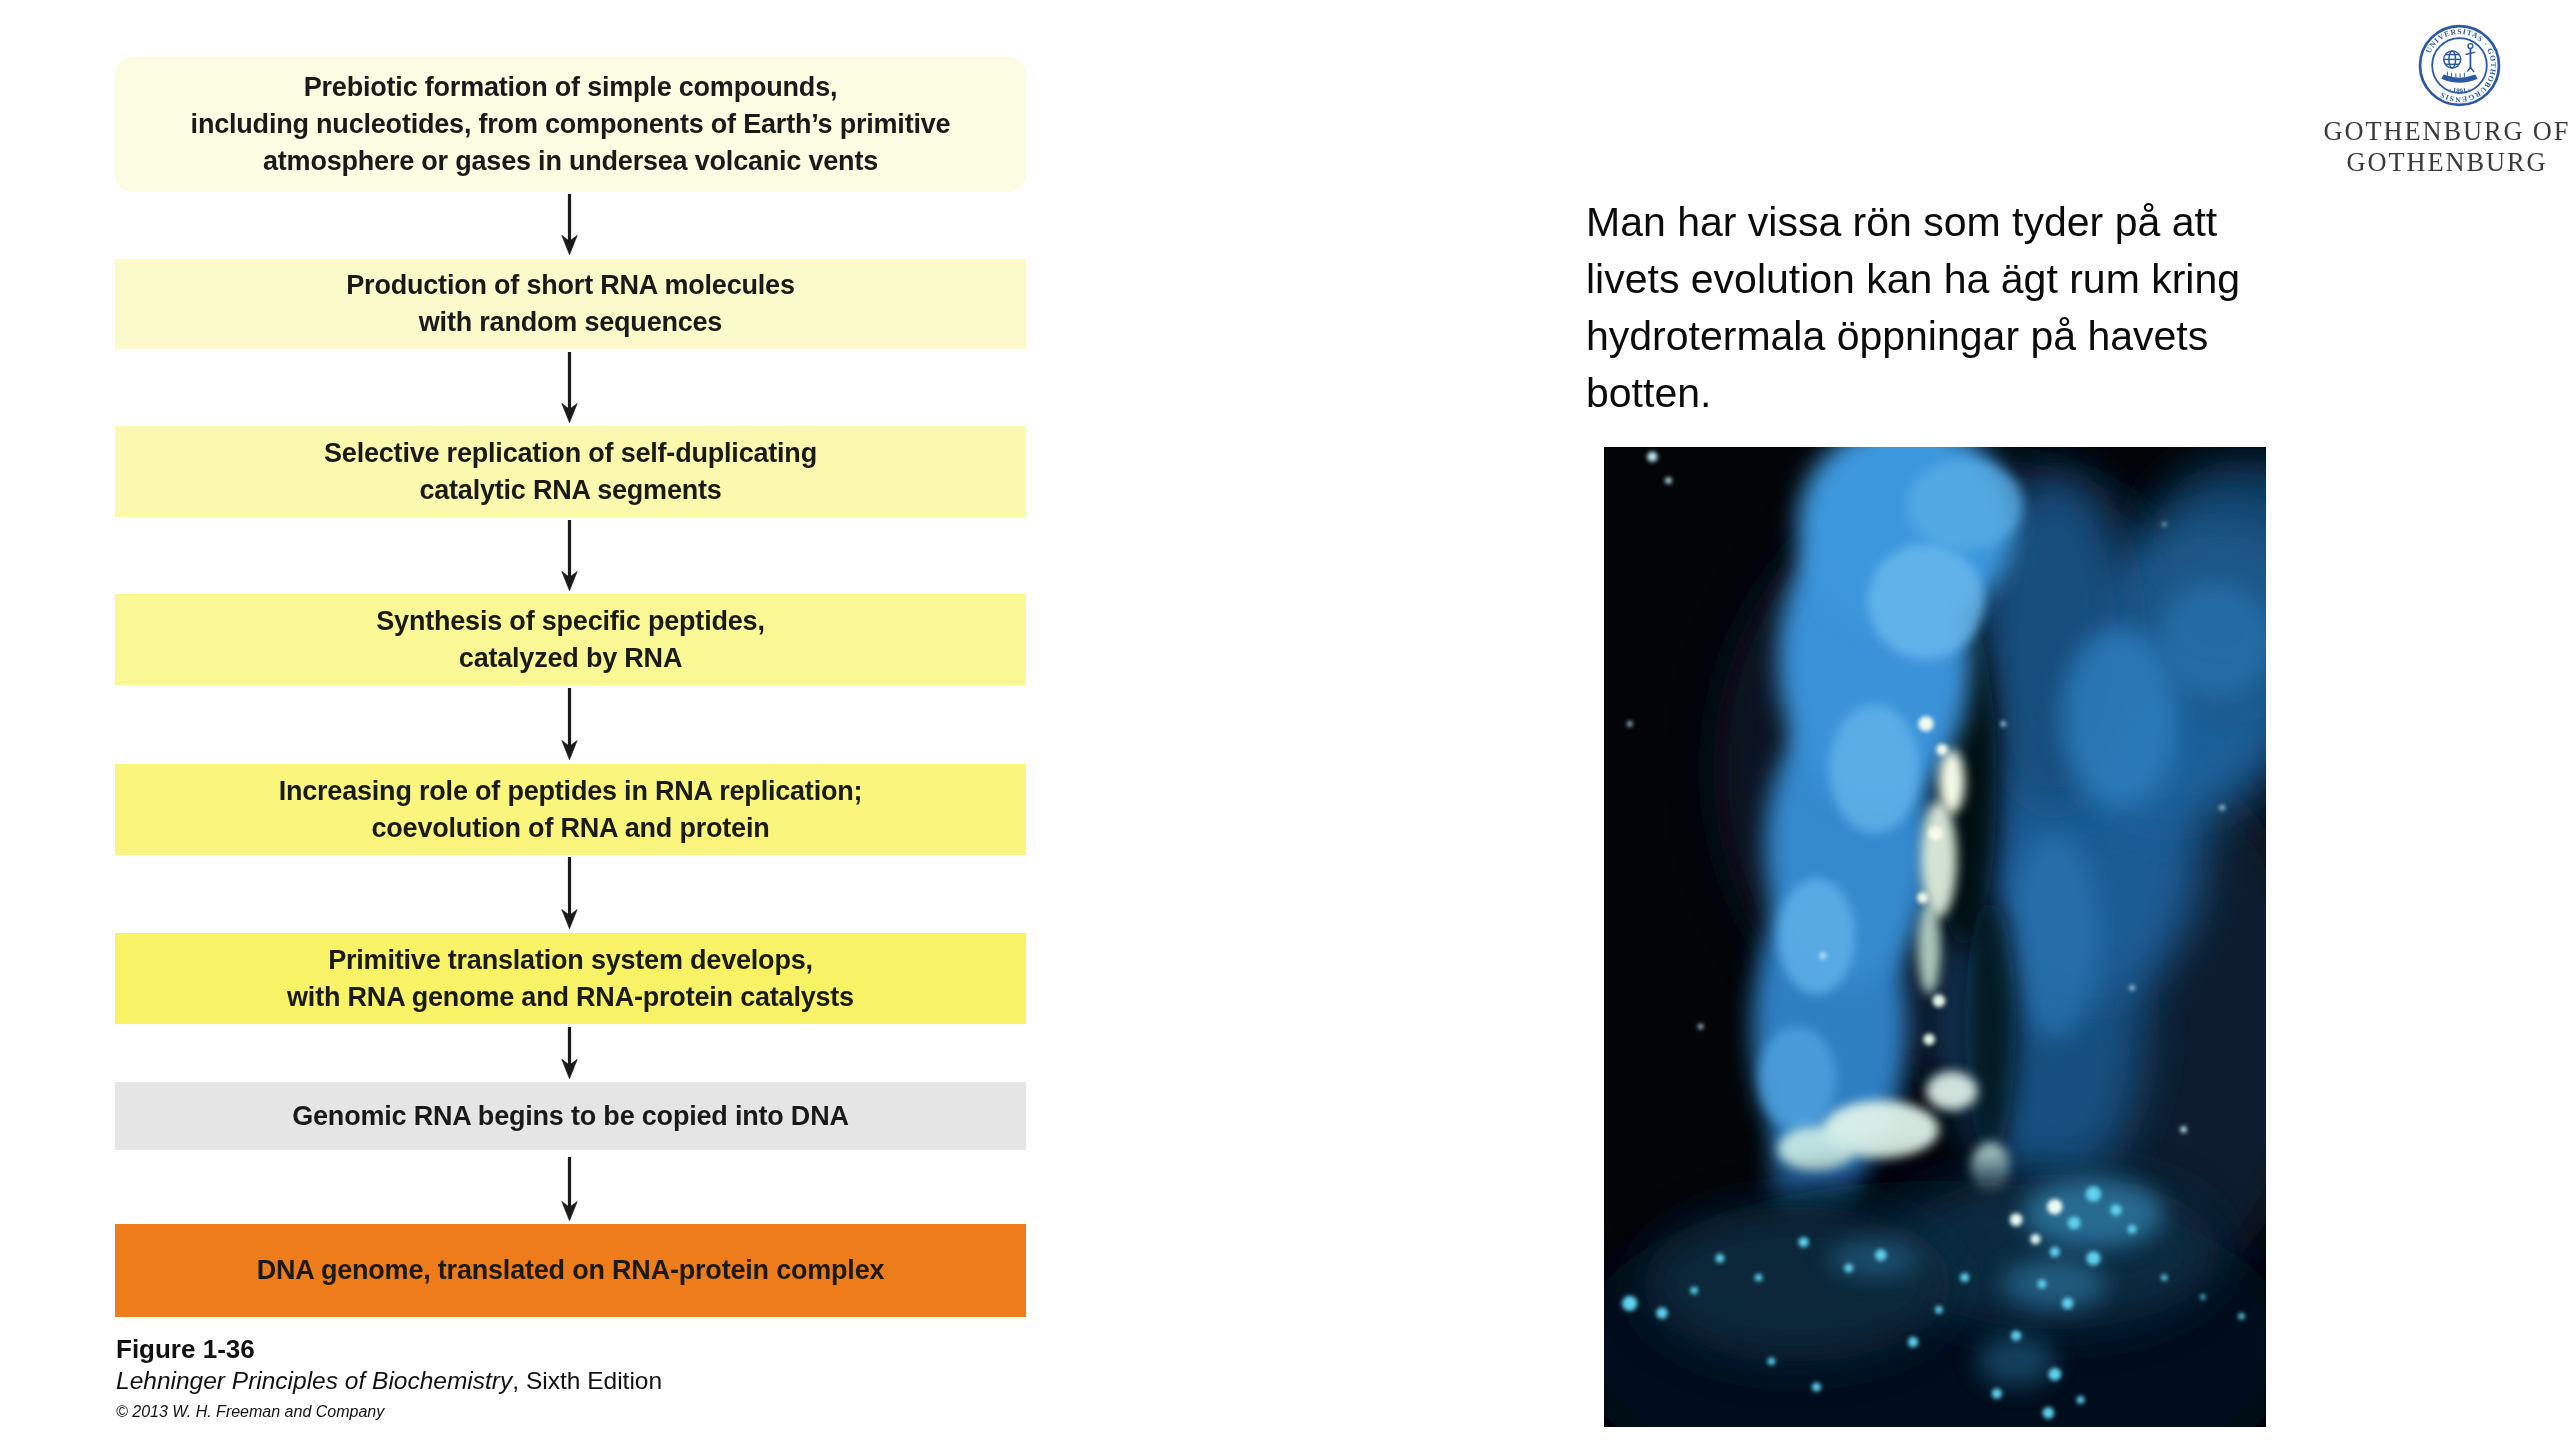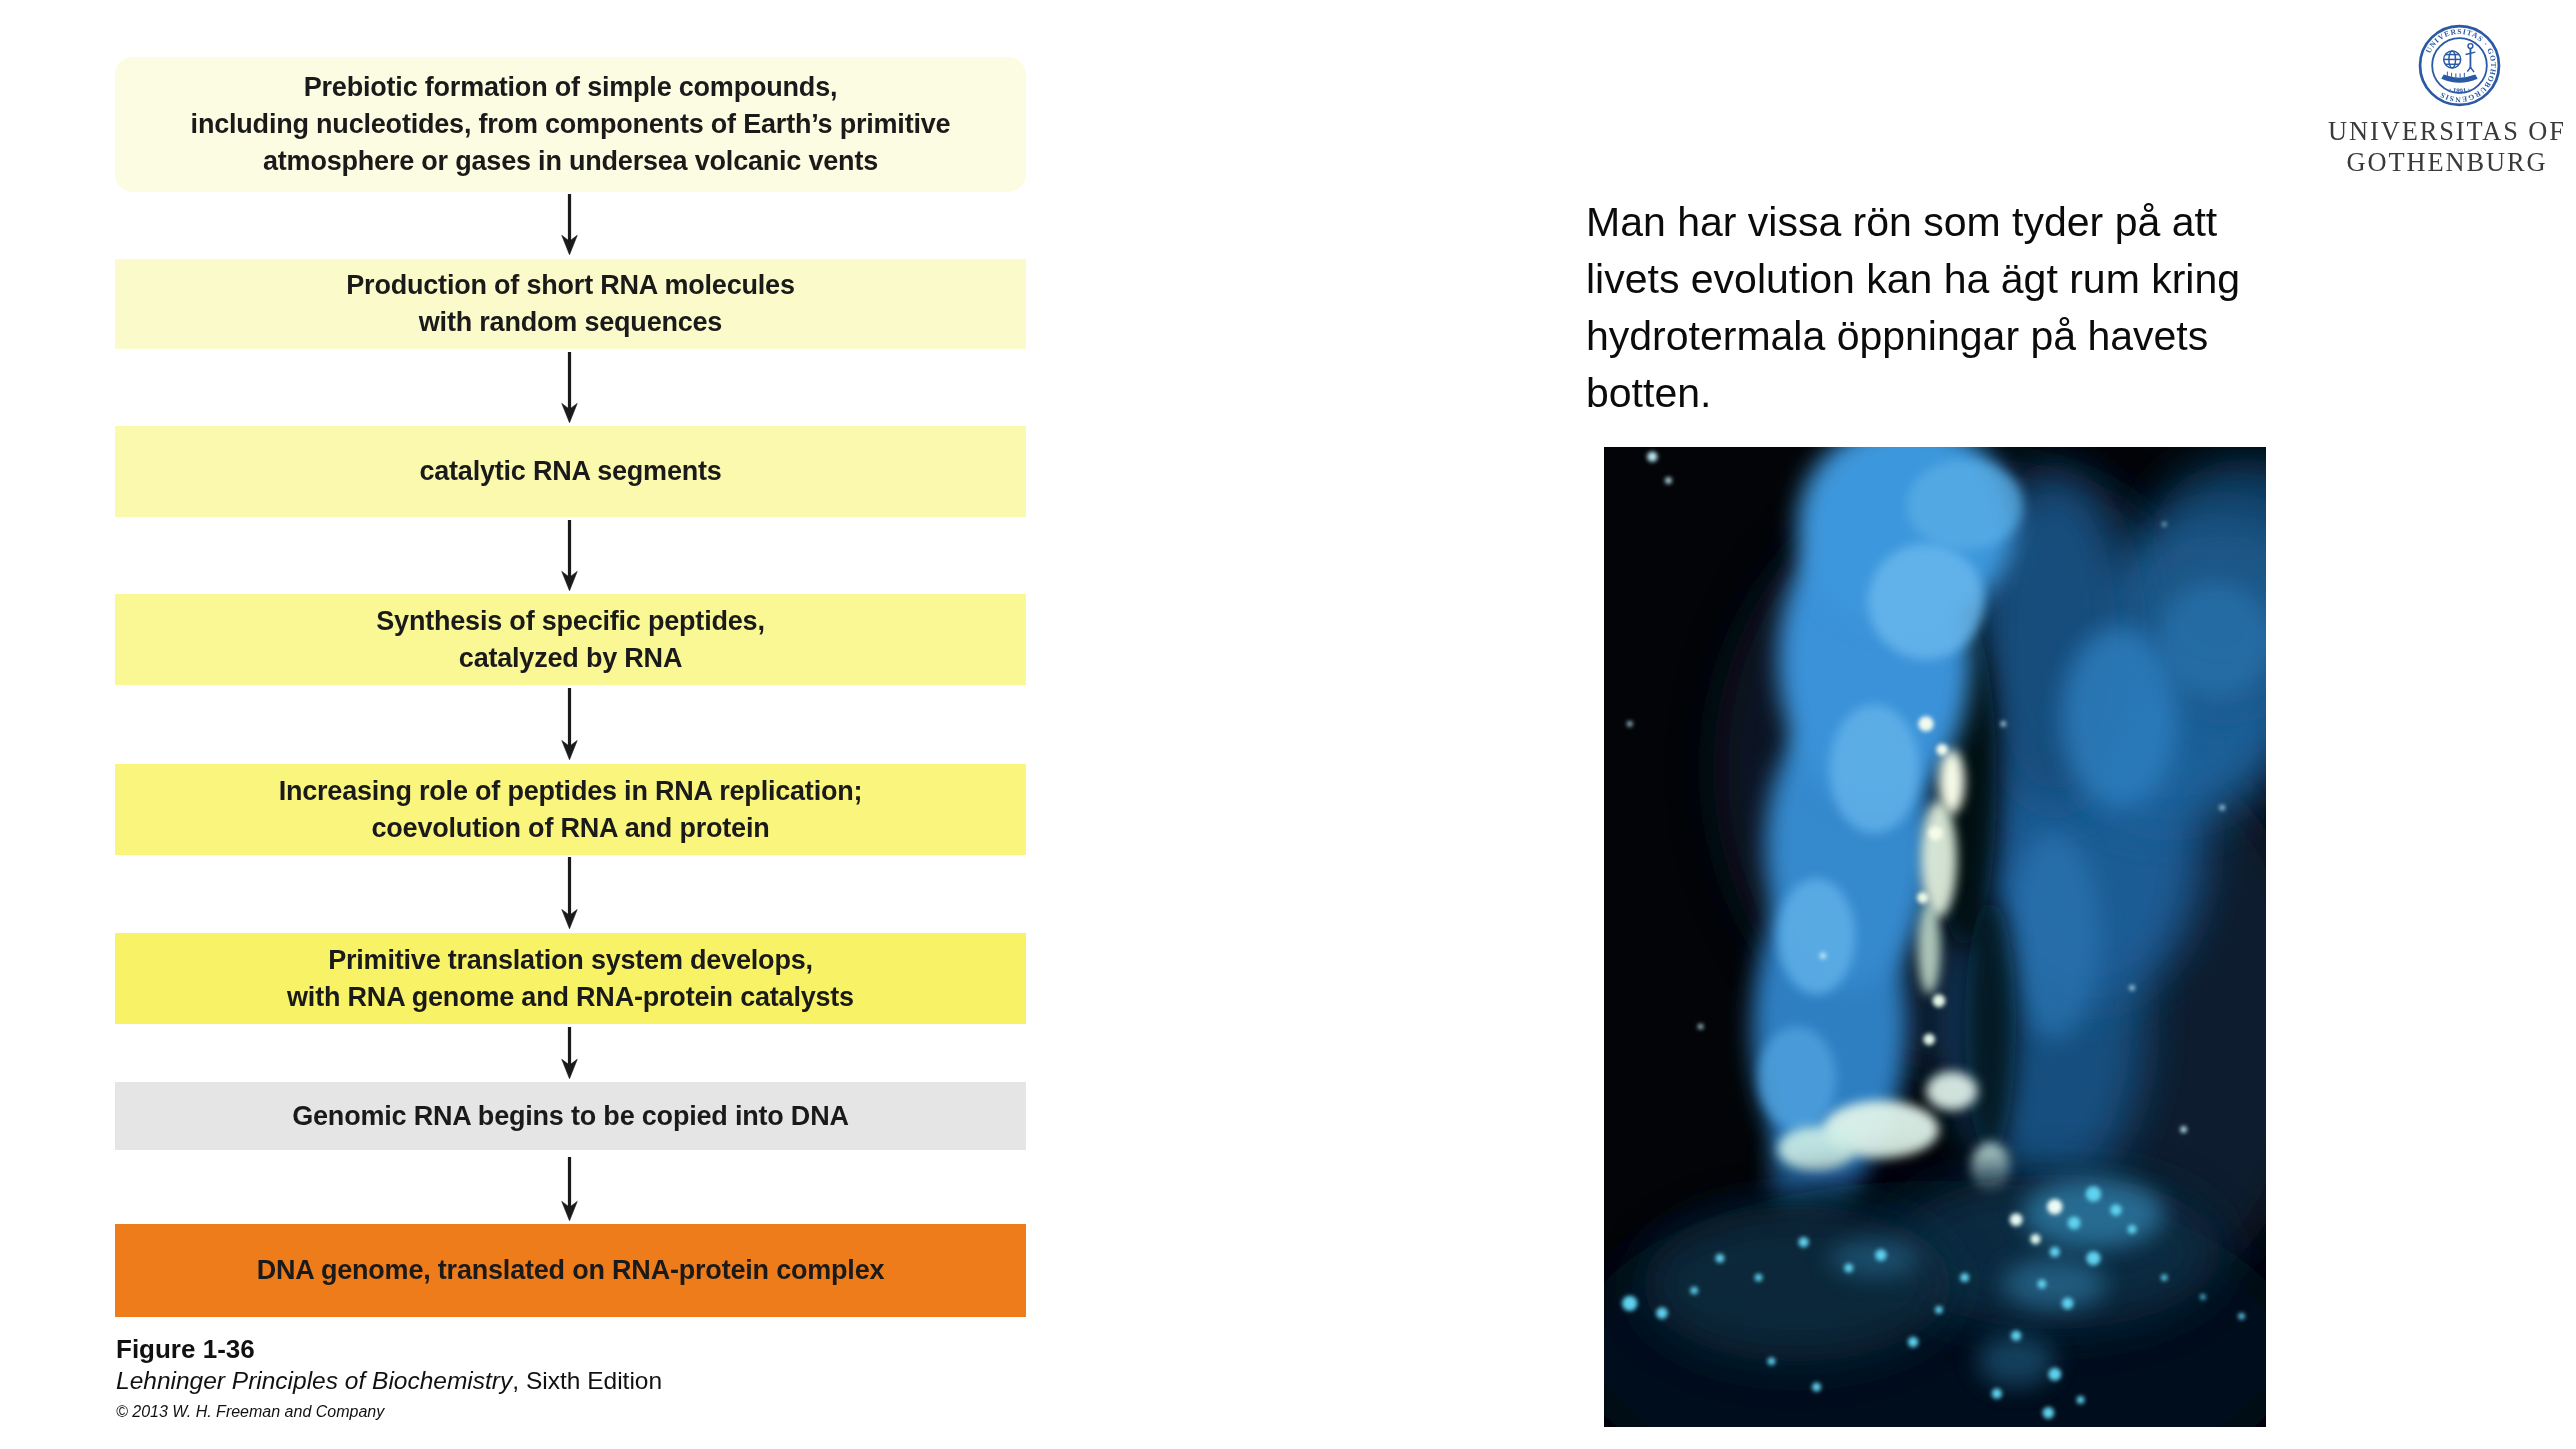--- a/index.html
+++ b/index.html
@@ -47,20 +47,21 @@
         </div>
         <div class="step-box" style="top: 259px; height: 90px; background: rgb(251, 250, 202);">
           <div class="step-line" style="color: rgb(26, 26, 26);">Production of short RNA molecules</div>
           <div class="step-line" style="color: rgb(26, 26, 26);">with random sequences</div>
         </div>
         <svg class="flow-arrow" width="31" height="62" style="top: 194px;" viewBox="0 0 48 96">
           <line x1="24" y1="0" x2="24" y2="74" stroke="#1a1a1a" stroke-width="5"></line>
           <path d="M24,94 L12,64 L24,73 L36,64 Z" fill="#1a1a1a" stroke="#1a1a1a" stroke-width="1"></path>
         </svg>
         <div class="step-box" style="top: 426px; height: 91px; background: rgb(250, 249, 174);">
+          <div class="step-line" style="color: rgb(26, 26, 26);">Selective replication of self-duplicating</div>
           <div class="step-line" style="color: rgb(26, 26, 26);">catalytic RNA segments</div>
         </div>
         <svg class="flow-arrow" width="31" height="72" style="top: 352px;" viewBox="0 0 48 112">
           <line x1="24" y1="0" x2="24" y2="90" stroke="#1a1a1a" stroke-width="5"></line>
           <path d="M24,110 L12,80 L24,89 L36,80 Z" fill="#1a1a1a" stroke="#1a1a1a" stroke-width="1"></path>
         </svg>
         <div class="step-box" style="top: 594px; height: 91px; background: rgb(250, 247, 149);">
           <div class="step-line" style="color: rgb(26, 26, 26);">Synthesis of specific peptides,</div>
           <div class="step-line" style="color: rgb(26, 26, 26);">catalyzed by RNA</div>
         </div>
@@ -260,19 +261,19 @@
         <g stroke-width="1.6">
           <line x1="50" y1="80" x2="50" y2="87"></line>
             <line x1="57" y1="82" x2="57" y2="89"></line>
           <line x1="64" y1="83" x2="64" y2="90"></line>
             <line x1="71" y1="83" x2="71" y2="90"></line>
           <line x1="78" y1="82" x2="78" y2="89"></line>
         </g>
       </g>
     </svg>
     <div class="wordmark" style="color: rgb(58, 57, 59);">
-      <div>UNIVERSITAS OF</div>
+      <div>GOTHENBURG OF</div>
       <div>GOTHENBURG</div>
     </div>
   </header>
 
 </div>
 
 
 </body></html>

